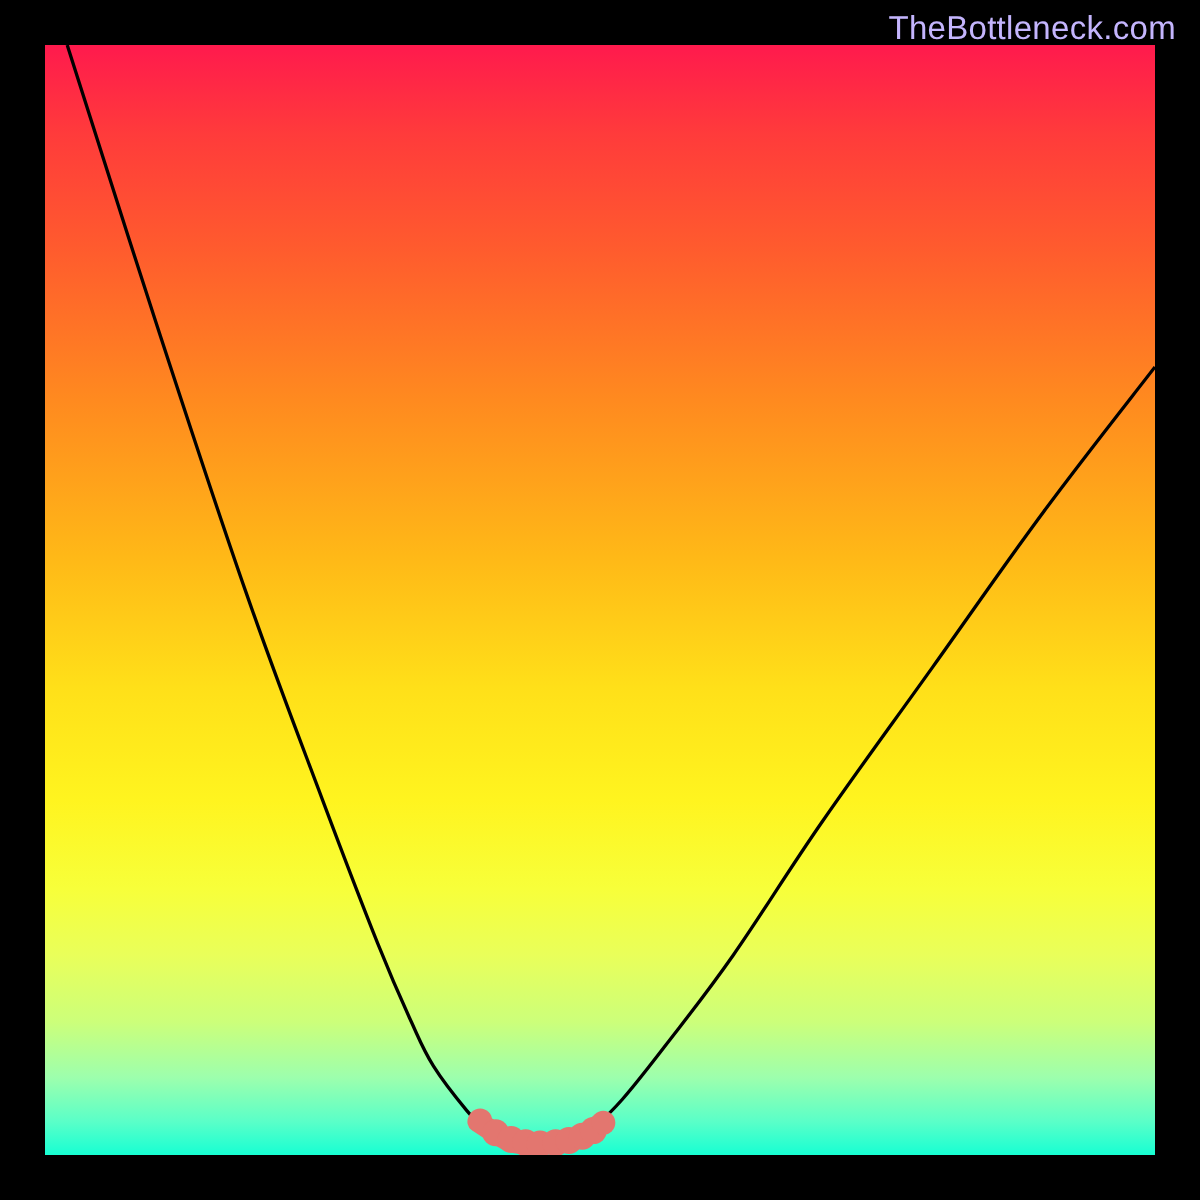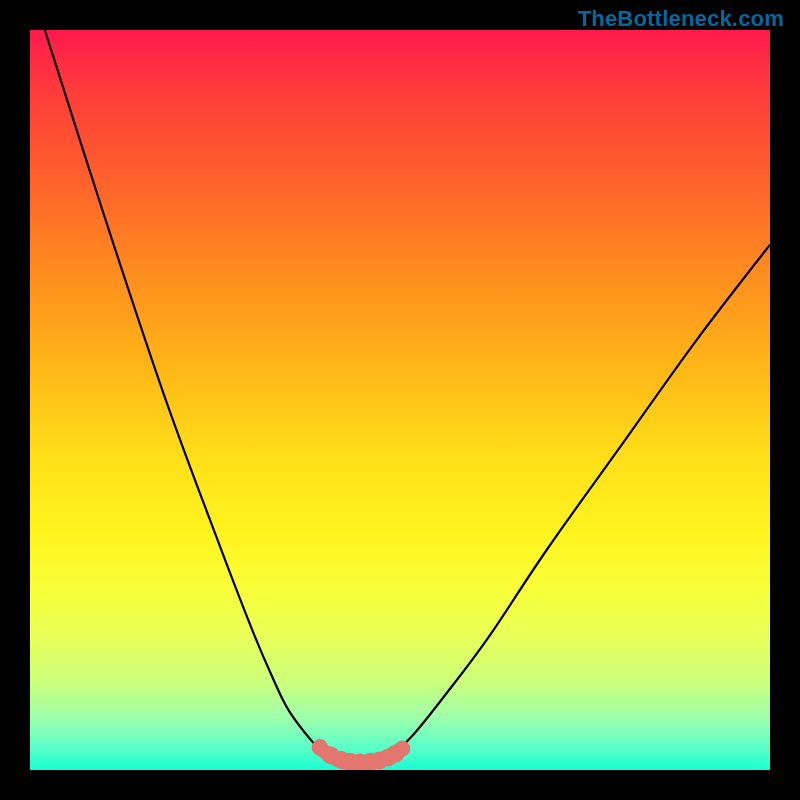--- a/index.html
+++ b/index.html
@@ -31,22 +31,22 @@
       #5affc8 97%,
       #17ffd3 100%
     );
   }
   .watermark {
     position: absolute;
     top: 6px;
     right: 16px;
     font-family: Arial, Helvetica, sans-serif;
     font-size: 22px;
-    font-weight: 700;
-    color: #0369a1;
+    font-weight: 400;
+    color: #c4b5fd;
     letter-spacing: 0.2px;
     user-select: none;
   }
   svg.curves {
     position: absolute;
     left: 0; top: 0;
     width: 100%; height: 100%;
   }
 </style>
 </head>

